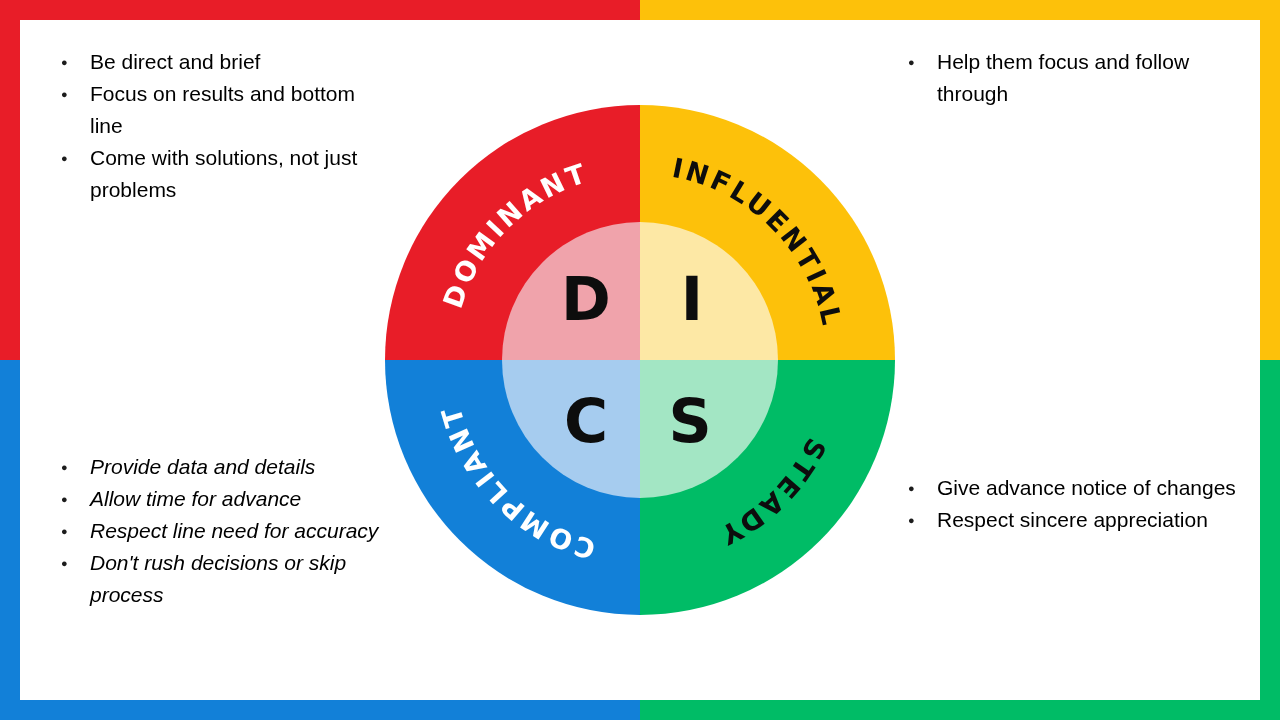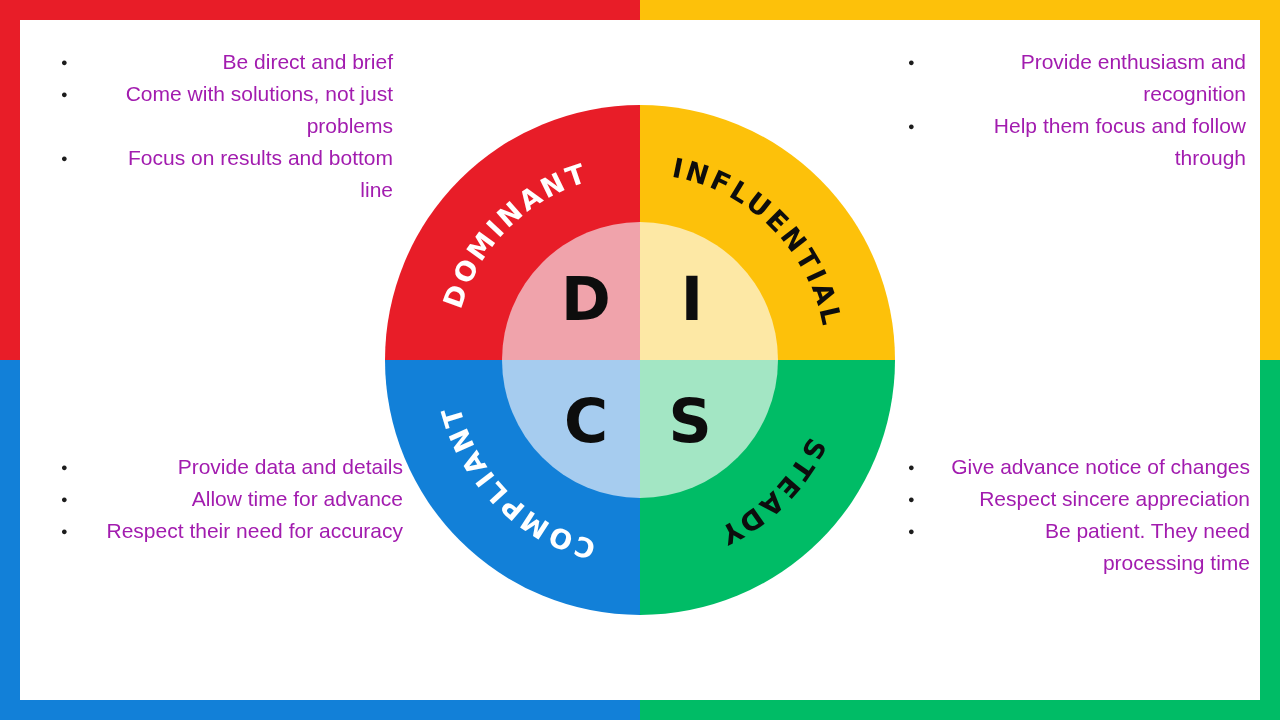--- a/index.html
+++ b/index.html
@@ -34,40 +34,39 @@
     font-weight: bold;
     font-size: 60px;
   }
   
   .tips {
     position: absolute;
     margin: 0; padding: 0;
     list-style: none;
     font-size: 21px;
     line-height: 32px;
-    color: #a21caf;
-    text-align: right;
+    color: #000000;
   }
   .tips li {
     position: relative;
     padding-left: 31px;
     white-space: pre-line;
   }
   .tips li::before {
     content: "\25CF";
     position: absolute;
     left: 2px; top: 0;
     font-size: 11px;
     line-height: 32px;
     color: #1C1C1C;
   }
   .tips-tl { left: 59px;  top: 46px;  width: 334px; }
   .tips-tr { left: 906px; top: 46px;  width: 340px; }
-  .tips-bl { left: 59px;  top: 451px; width: 344px; }
-  .tips-br { left: 906px; top: 451px; width: 344px; }
+  .tips-bl { left: 59px;  top: 451px; width: 344px; font-style: italic; }
+  .tips-br { left: 906px; top: 472px; width: 344px; }
 </style>
 </head>
 <body>
 
 <div class="frame-q fq-red"></div>
 <div class="frame-q fq-yellow"></div>
 <div class="frame-q fq-blue"></div>
 <div class="frame-q fq-green"></div>
 <div class="panel"></div>
 
@@ -103,37 +102,35 @@
   </text>
 
   <text class="center-letter" x="586" y="320" text-anchor="middle" fill="#0D0D0D">D</text>
   <text class="center-letter" x="692" y="320" text-anchor="middle" fill="#0D0D0D">I</text>
   <text class="center-letter" x="586" y="442" text-anchor="middle" fill="#0D0D0D">C</text>
   <text class="center-letter" x="690" y="442" text-anchor="middle" fill="#0D0D0D">S</text>
 </svg>
 
 <ul class="tips tips-tl">
   <li>Be direct and brief</li>
+  <li>Focus on results and bottom
+line</li>
   <li>Come with solutions, not just
 problems</li>
-  <li>Focus on results and bottom
-line</li>
 </ul>
 
 <ul class="tips tips-tr">
-  <li>Provide enthusiasm and
-recognition</li>
   <li>Help them focus and follow
 through</li>
 </ul>
 
 <ul class="tips tips-bl">
   <li>Provide data and details</li>
   <li>Allow time for advance</li>
-  <li>Respect their need for accuracy</li>
+  <li>Respect line need for accuracy</li>
+  <li>Don't rush decisions or skip
+process</li>
 </ul>
 
 <ul class="tips tips-br">
   <li>Give advance notice of changes</li>
   <li>Respect sincere appreciation</li>
-  <li>Be patient. They need
-processing time</li>
 </ul>
 
 </body></html>

